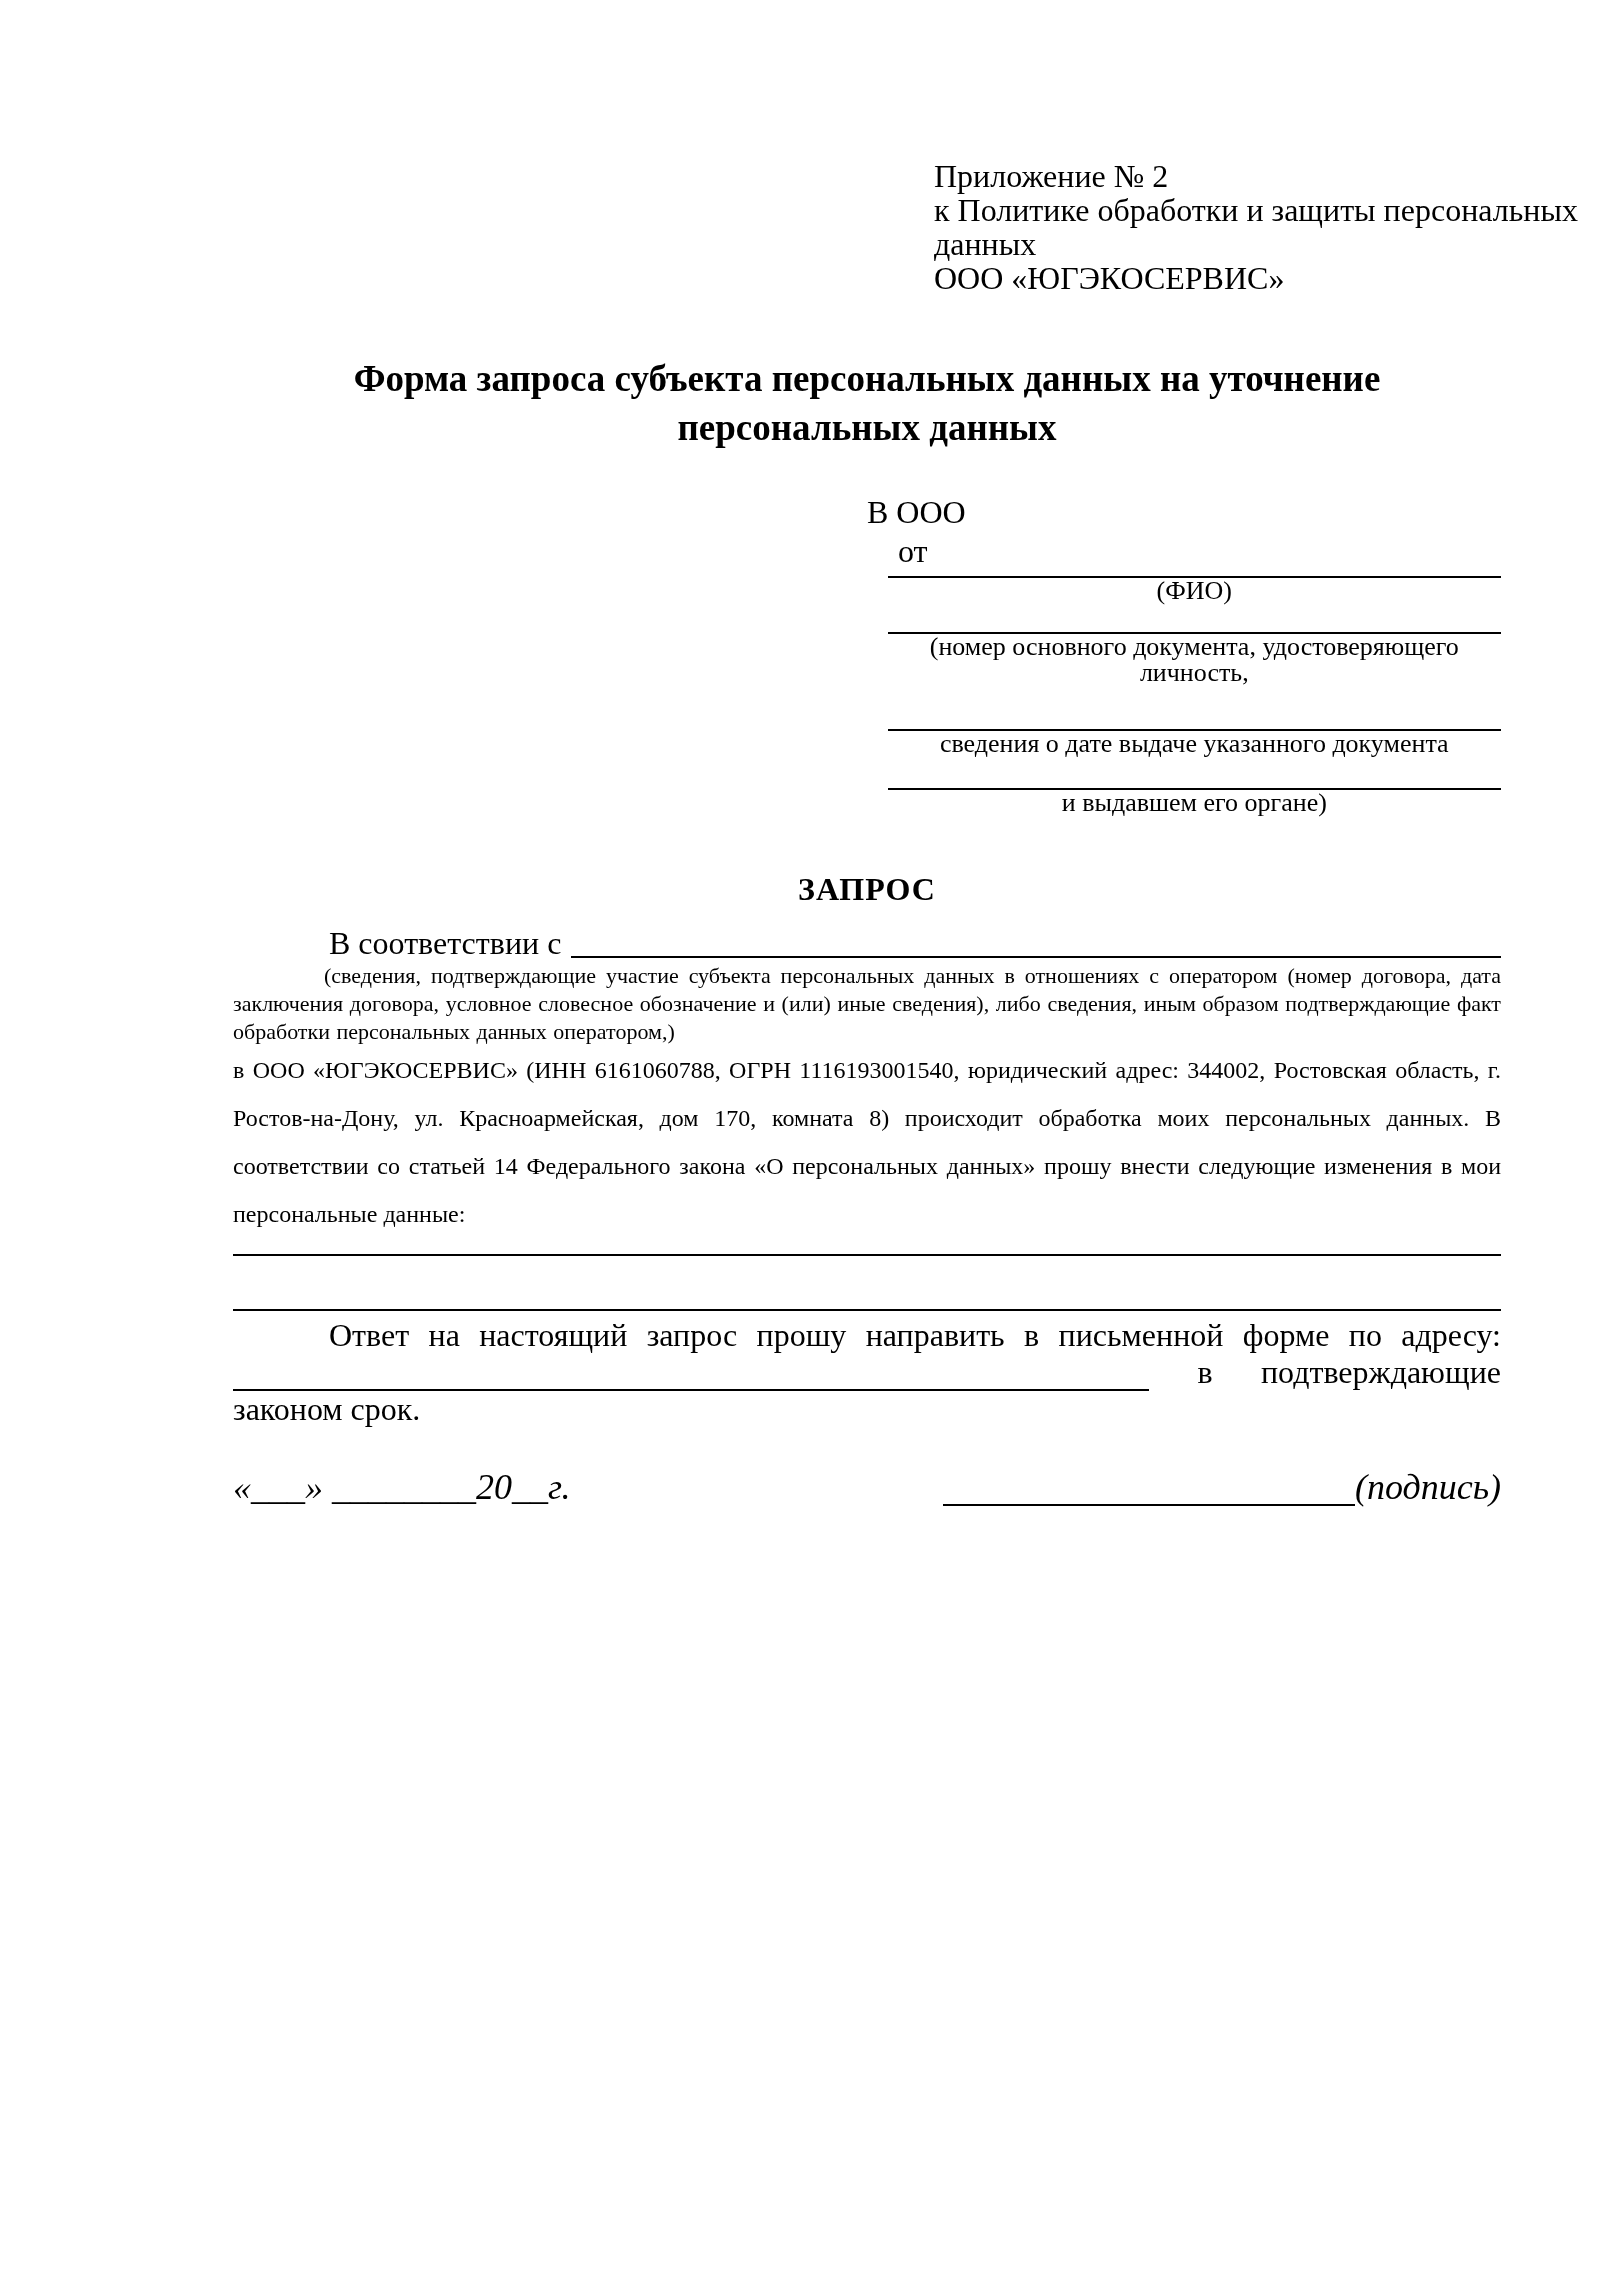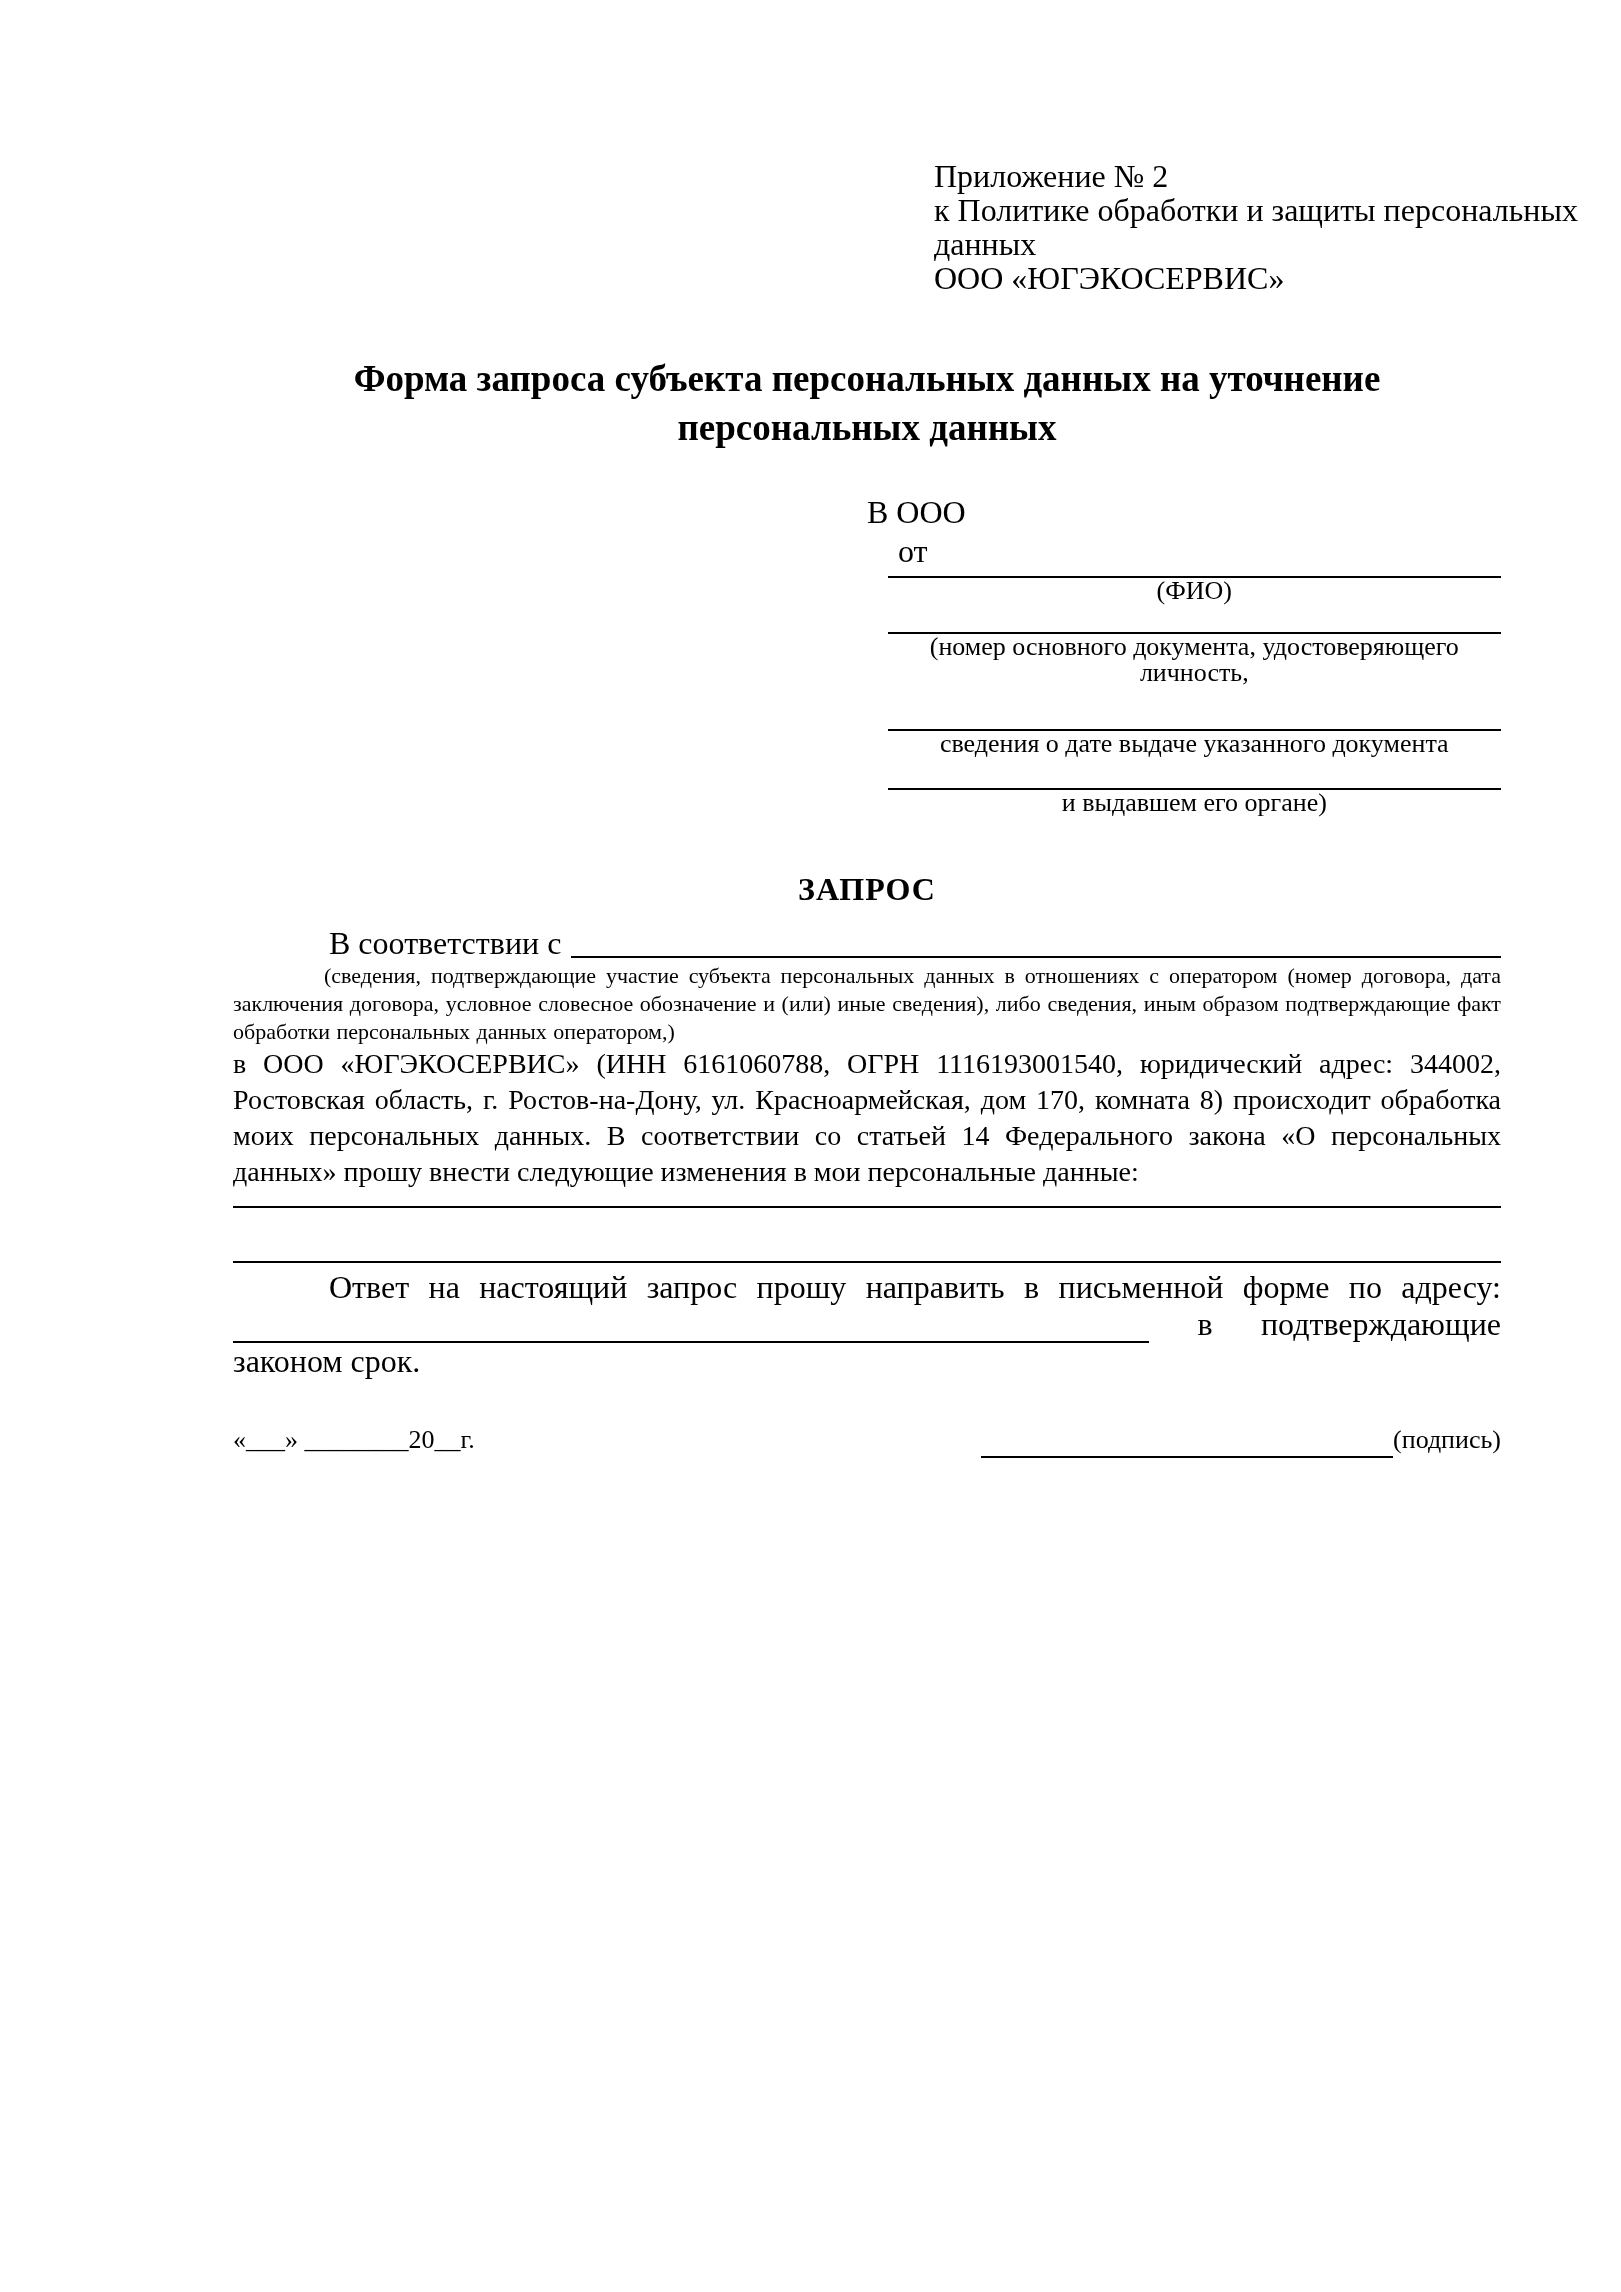--- a/index.html
+++ b/index.html
@@ -31,32 +31,32 @@
   .addr-field.f2 { margin-top:29px; }
   .addr-field.f3 { margin-top:44px; }
   .addr-field.f4 { margin-top:31px; }
   .addr-caption { margin-left:20.6px; font-size:26px; line-height:25.5px; text-align:center; }
   
   .zapros { margin-top:55px; text-align:center; font-size:32px; line-height:39px; letter-spacing:1px;font-weight:bold; }
   .intro-row { display:flex; margin-top:15.7px; font-size:32px; line-height:37px; }
   .intro-prefix { padding-left:96px; white-space:nowrap; flex:none; }
   .intro-fill { flex:1; border-bottom:2.9px solid #000; margin:0 0 3.9px 9.8px; }
   .footnote { font-size:22px; line-height:28px; text-align:justify; text-indent:91px; word-spacing:1px; }
-  .body-par { font-size:28px; line-height:36px; text-align:justify; }
+  .body-par { font-size:24px; line-height:48px; text-align:justify; }
   .blank-line1 { height:15.7px; border-bottom:2.9px solid #000; }
   .blank-line2 { height:53px; border-bottom:2.9px solid #000; }
   .reply-first { margin-top:5.9px; font-size:32px; line-height:37px; text-indent:96px;
                  text-align:justify; text-align-last:justify; white-space:nowrap; }
   .reply-row { display:flex; justify-content:space-between; align-items:flex-end;
                font-size:32px; line-height:37px; }
   .reply-fill { width:916px; flex:none; border-bottom:2px solid #000; height:31px; }
   .reply-last { font-size:32px; line-height:37px; }
   
   .sign-row { margin-top:41px; display:flex; justify-content:space-between; align-items:flex-end;
-              font-size:26px; line-height:37px; }
+              font-size:36px; line-height:37px;font-style:italic; }
   .date-blank { white-space:nowrap; }
   .sign-group { display:flex; align-items:flex-end; }
   .sign-fill { width:412px; border-bottom:2px solid #000; height:31px; }
 </style>
 </head>
 <body>
 
 <div class="page">
   <div class="content">
 

